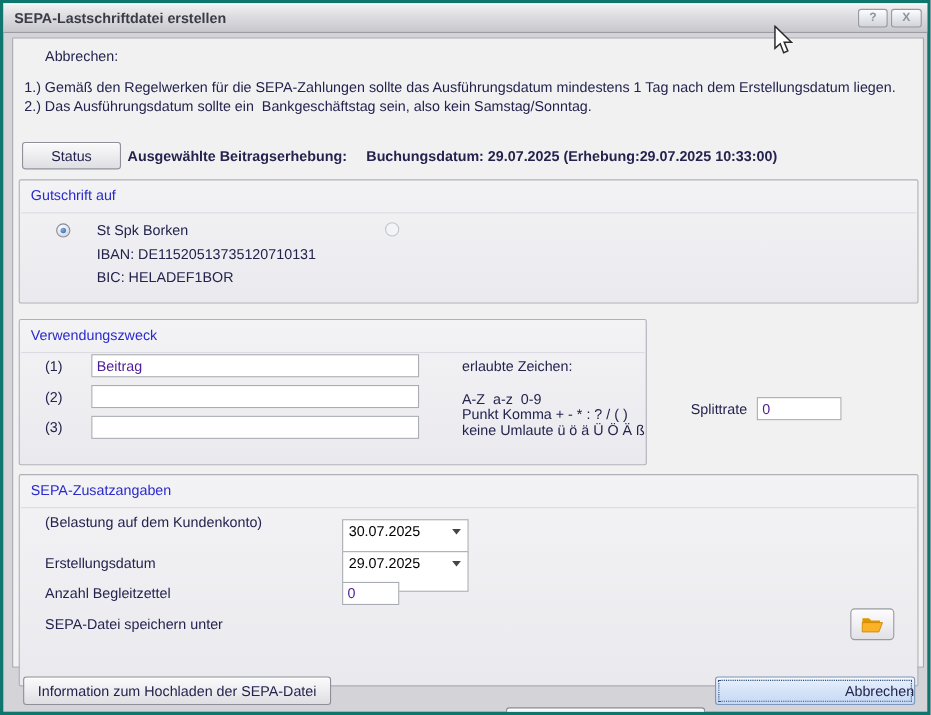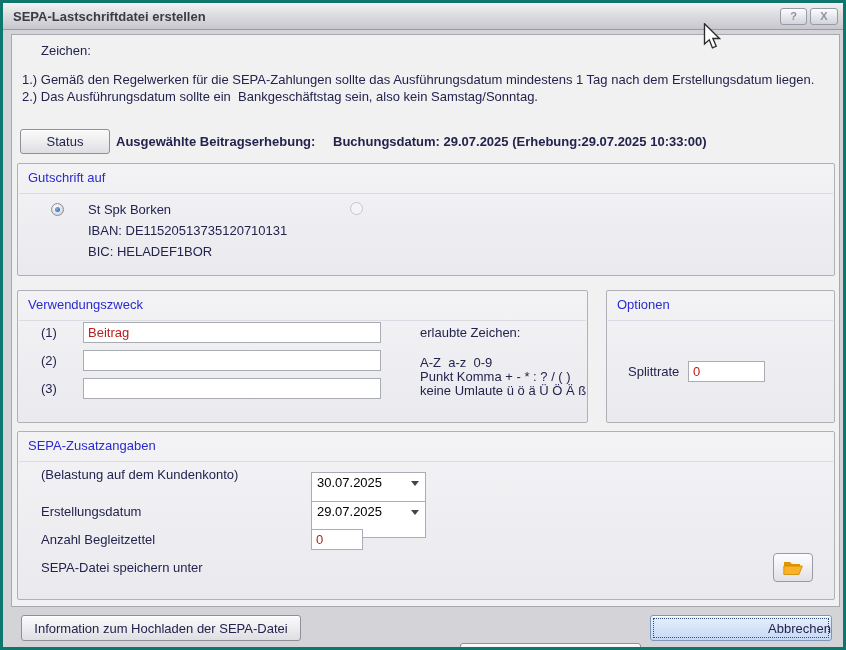--- a/index.html
+++ b/index.html
@@ -37,21 +37,21 @@
   .bold { font-weight:700; }
   .pre { white-space:pre; }
   .groupbox {
     position:absolute; border:1px solid #B0B0B8; border-radius:2px;
     background:linear-gradient(#F3F3F6,#EAEAEE);
   }
   .gtitle { position:absolute; left:10px; top:6px; color:#2A2ACD; }
   .gsep { position:absolute; left:1px; right:1px; top:29px; height:1px; background:#DBDBE1; }
   .tbox {
     position:absolute; border:1px solid #A9ACB2; background:#FFFFFF;
-    font-family:"Liberation Sans", sans-serif; font-size:13px; color:#b91c1c;
+    font-family:"Liberation Sans", sans-serif; font-size:13px; color:#4c1d95;
     padding:0 4px; margin:0; height:21px;
   }
   .ddl {
     position:absolute; border:1px solid #A9ACB2; background:#FFFFFF;
     height:37px; padding:2px 18px 0 5px; color:#000;
   }
   .ddl-arrow {
     position:absolute; right:6px; top:8px; width:0; height:0;
     border-left:4px solid transparent; border-right:4px solid transparent;
     border-top:5px solid #44444C;
@@ -93,21 +93,21 @@
 <div class="window">
 
   <div class="titlebar">
     <div class="title-text">SEPA-Lastschriftdatei erstellen</div>
     <button class="tb-btn tb-help">?</button>
     <button class="tb-btn tb-close">X</button>
   </div>
 
   <div class="panel"></div>
 
-  <div class="lbl" style="left:38px; top:40px;">Zeichen:</div>
+  <div class="lbl" style="left:38px; top:40px;">Abbrechen:</div>
   <div class="lbl pre" style="left:19px; top:69px;">1.) Gemäß den Regelwerken für die SEPA-Zahlungen sollte das Ausführungsdatum mindestens 1 Tag nach dem Erstellungsdatum liegen.</div>
   <div class="lbl pre" style="left:19px; top:86px;">2.) Das Ausführungsdatum sollte ein  Bankgeschäftstag sein, also kein Samstag/Sonntag.</div>
 
   <button class="btn" style="left:17px; top:126px; width:90px; height:25px;">
     <span>Status</span>
   </button>
   <div class="lbl bold" style="left:113px; top:131px;">Ausgewählte Beitragserhebung:</div>
   <div class="lbl bold" style="left:330px; top:131px;">Buchungsdatum: 29.07.2025 (Erhebung:29.07.2025 10:33:00)</div>
 
   <div class="groupbox" style="left:14px; top:160px; width:818px; height:113px;">
@@ -128,28 +128,24 @@
   <input class="tbox" style="left: 80px; top: 319px; width: 298px;" value="Beitrag">
   <div class="lbl" style="left:38px; top:350px;">(2)</div>
   <input class="tbox" style="left: 80px; top: 347px; width: 298px;" value="">
   <div class="lbl" style="left:38px; top:378px;">(3)</div>
   <input class="tbox" style="left: 80px; top: 375px; width: 298px;" value="">
   <div class="lbl" style="left:417px; top:322px;">erlaubte Zeichen:</div>
   <div class="lbl pre" style="left:417px; top:352px;">A-Z  a-z  0-9</div>
   <div class="lbl pre" style="left:417px; top:366px;">Punkt Komma + - * : ? / ( )</div>
   <div class="lbl pre" style="left:417px; top:380px;">keine Umlaute ü ö ä Ü Ö Ä ß</div>
 
-  <div class="groupbox" style="left:603px; top:287px; width:229px; height:133px;">
-    <div class="gtitle">Optionen</div>
-    <div class="gsep"></div>
-  </div>
   <div class="lbl" style="left:625px; top:361px;">Splittrate</div>
   <input class="tbox" style="left: 685px; top: 358px; width: 77px;" value="0">
 
-  <div class="groupbox" style="left:14px; top:428px; width:818px; height:169px;">
+  <div class="groupbox" style="left:14px; top:428px; width:818px; height:193px;">
     <div class="gtitle">SEPA-Zusatzangaben</div>
     <div class="gsep"></div>
   </div>
   <div class="lbl" style="left:38px; top:464px; line-height:15px;">
     <div>(Belastung auf dem Kundenkonto)</div>
   </div>
   <div class="ddl" style="left:308px; top:469px; width:115px;">
     <span>30.07.2025</span>
     <span class="ddl-arrow"></span>
   </div>

